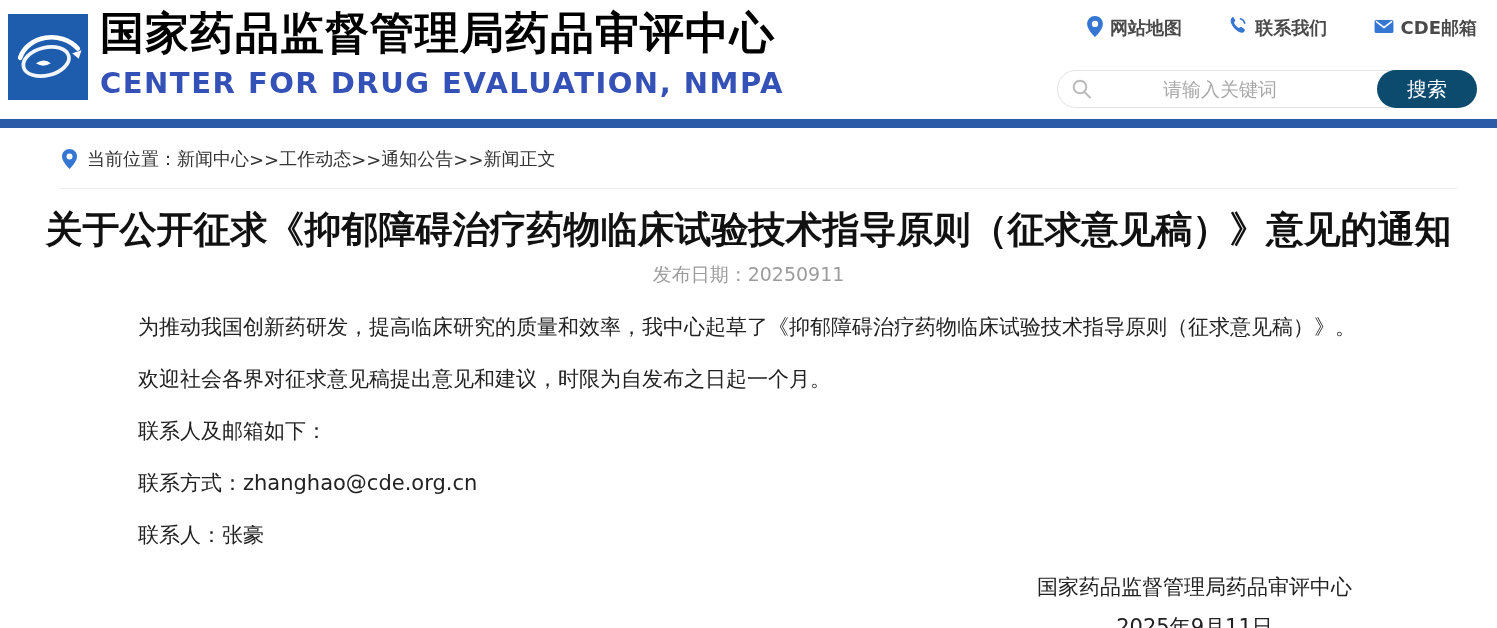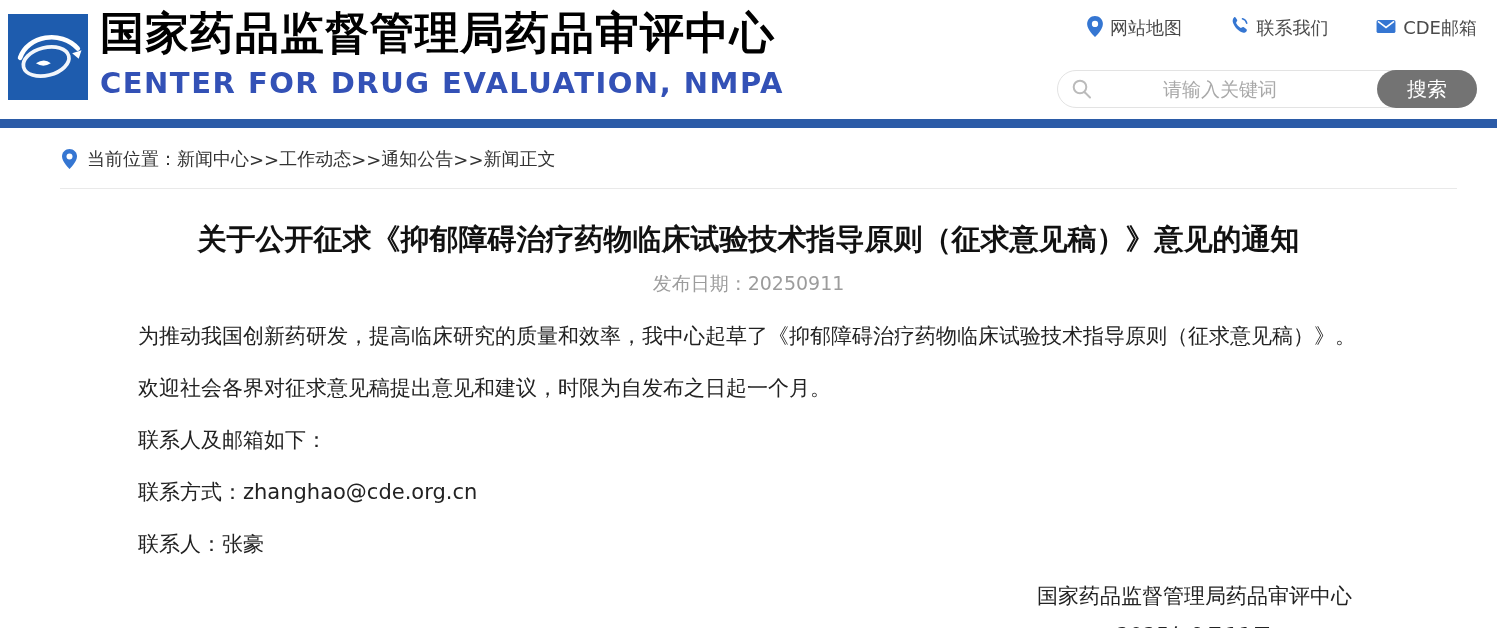--- a/index.html
+++ b/index.html
@@ -24,21 +24,21 @@
     font-size: 44px; font-weight: 900; color: #000;
     letter-spacing: 1px; line-height: 50px; white-space: nowrap;
   }
   .title-en {
     font-size: 29px; font-weight: 700; color: #3351b6;
     letter-spacing: 1.5px; margin-top: 8px; white-space: nowrap;
   }
   .header-right { position: absolute; right: 20px; top: 16px; width: 420px; }
   .header-links {
     display: flex; justify-content: space-between;
-    padding-left: 30px; align-items: center; height: 24px;
+    padding-left: 30px; align-items: center; height: 24px; font-weight: bold;
   }
   .header-link {
     display: flex; align-items: center; gap: 7px;
     font-size: 18px; color: #4a4a4a; cursor: pointer; white-space: nowrap;
   }
   .search-bar {
     position: relative; margin-top: 30px; width: 420px; height: 38px;
     border: 1px solid #e3e3e3; border-radius: 19px; background: #fff;
     display: flex; align-items: center; padding-left: 14px;
   }
@@ -64,22 +64,22 @@
     display: flex; align-items: center;
     padding: 19px 0 17px 62px; font-size: 18px; color: #333;
   }
   .breadcrumb .pin { margin-right: 10px; display: flex; }
   .crumb { cursor: pointer; }
   .crumb-sep { color: #333; }
   .divider { border-bottom: 1px solid #e9e9e9; margin: 0 40px 0 60px; }
 
   
   .article-title {
-    text-align: center; font-size: 29px; font-weight: 700;
-    color: #111; margin-top: 33px; line-height: 34px;
+    text-align: center; font-size: 37px; font-weight: 700;
+    color: #111; margin-top: 24px; line-height: 34px;
   }
   .publish-date {
     text-align: center; font-size: 19px; color: #9c9c9c; margin-top: 15px;
   }
   .article-body {
     margin: 19px 84px 0 84px; font-size: 21px; color: #222; line-height: 40px;
   }
   .article-body p { margin: 12px; text-indent: 2em; }
   .signature {
     margin-left: auto; margin-right: 145px; width: fit-content;
@@ -143,21 +143,21 @@
     </div>
 
     <div class="search-bar">
       <span class="mag">
         <svg width="20" height="20" viewBox="0 0 20 20">
           <circle cx="8" cy="8" r="6.3" stroke="#bbbbbb" stroke-width="2" fill="none"></circle>
           <line x1="13" y1="13.5" x2="18" y2="18.5" stroke="#bbbbbb" stroke-width="2" stroke-linecap="round"></line>
         </svg>
       </span>
       <input class="search-input" type="text" placeholder="请输入关键词" style="">
-      <button class="search-btn" style="background:#737373;">搜索</button>
+      <button class="search-btn" style="background:#0c4a6e;">搜索</button>
     </div>
   </div>
 </div>
 
 <div class="blue-bar"></div>
 
 <div class="breadcrumb">
   <span class="pin">
     <svg width="15" height="20" viewBox="0 0 18 24">
       <path d="M9 0C4 0 0 4 0 9c0 6.5 9 15 9 15s9-8.5 9-15C18 4 14 0 9 0z" fill="#3576d2"></path>

